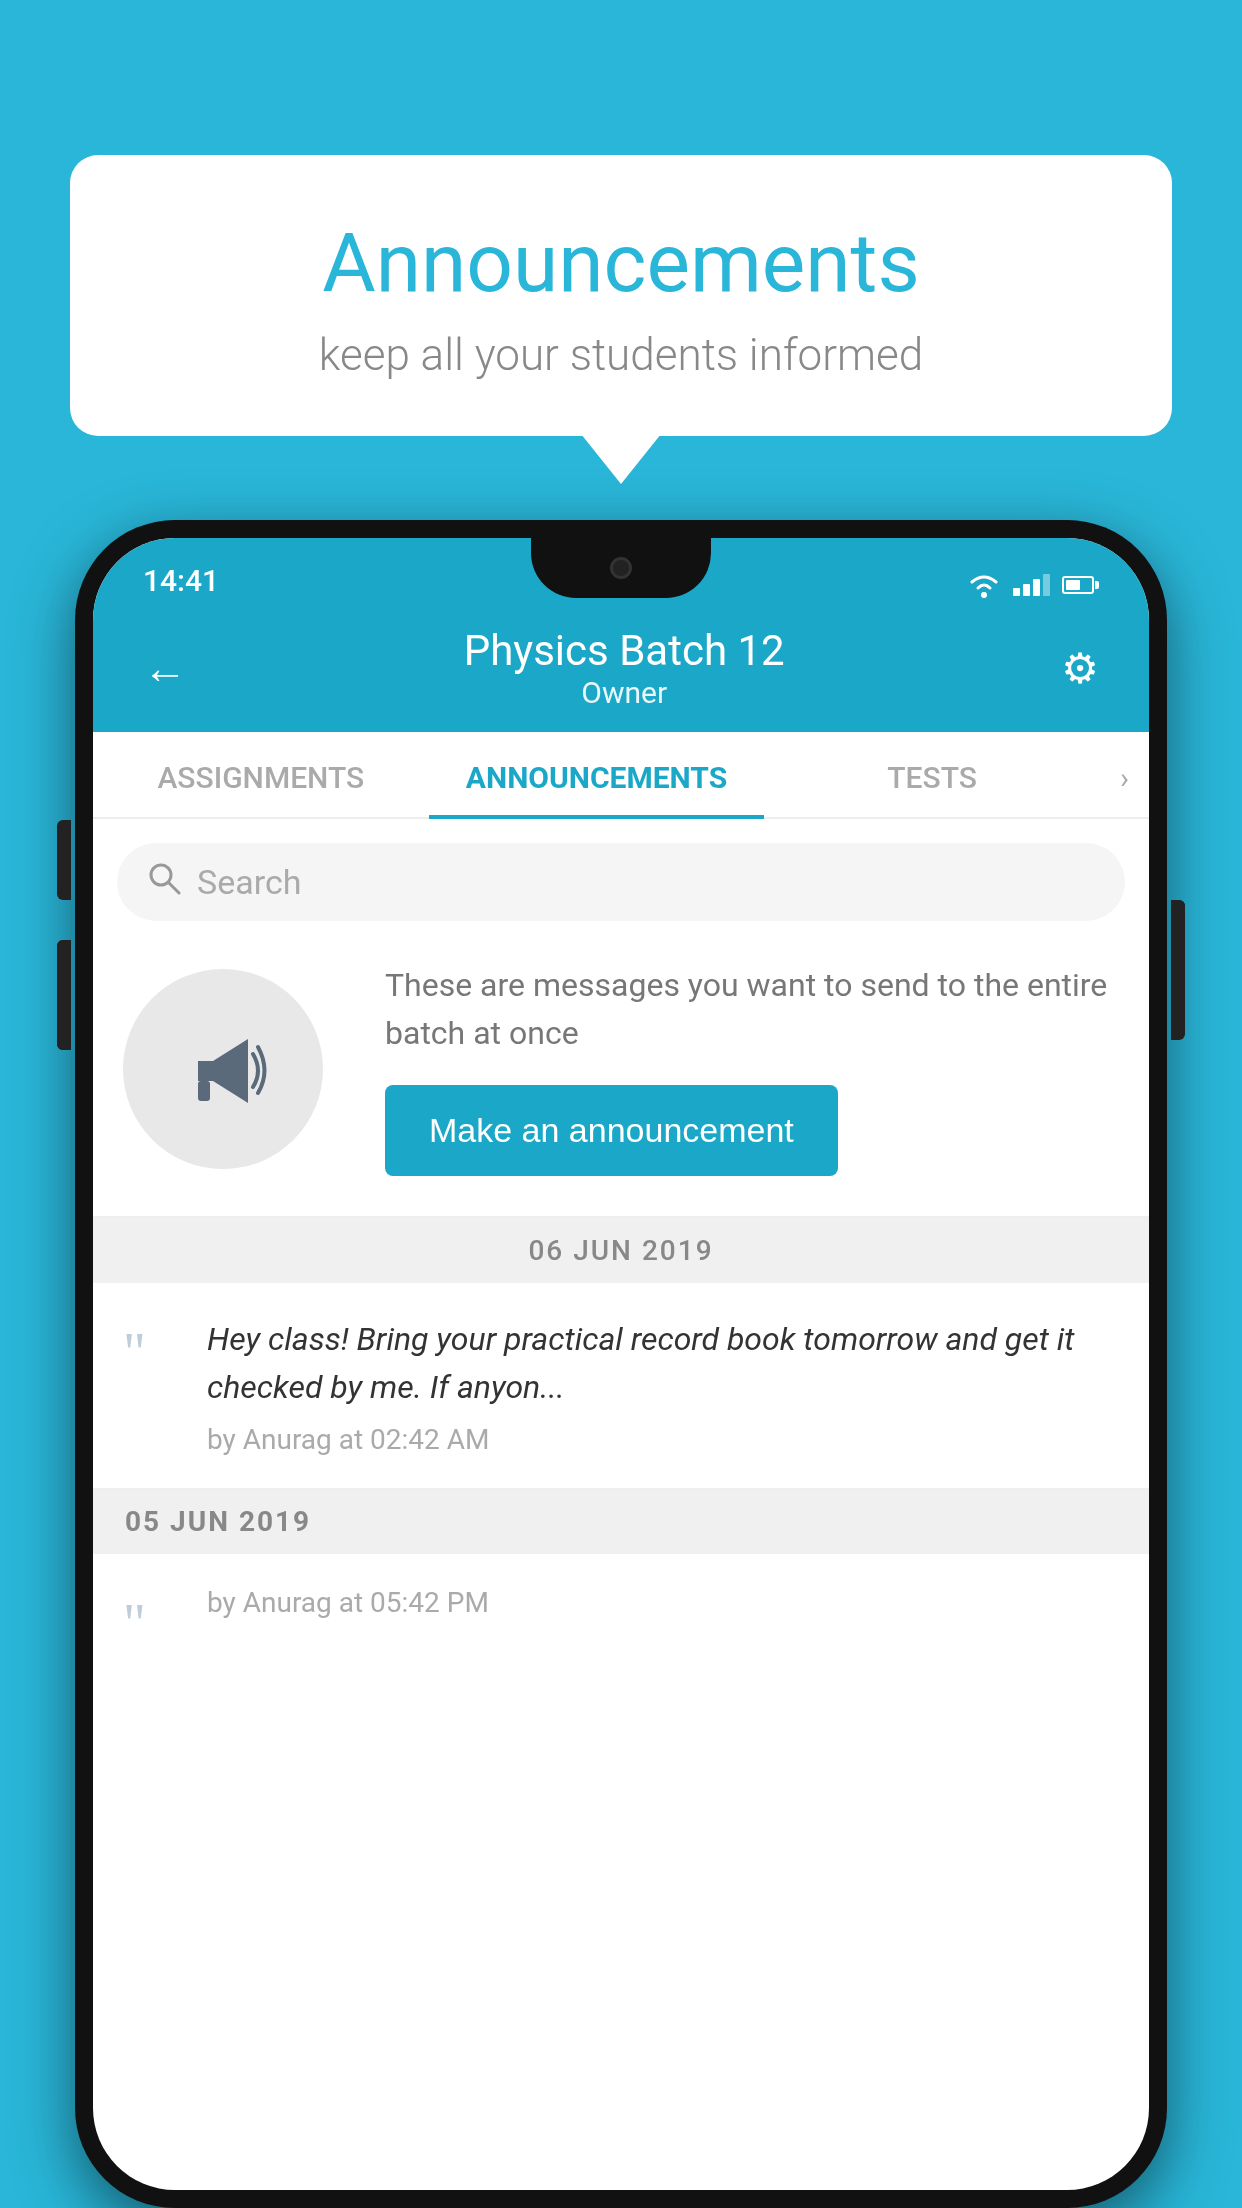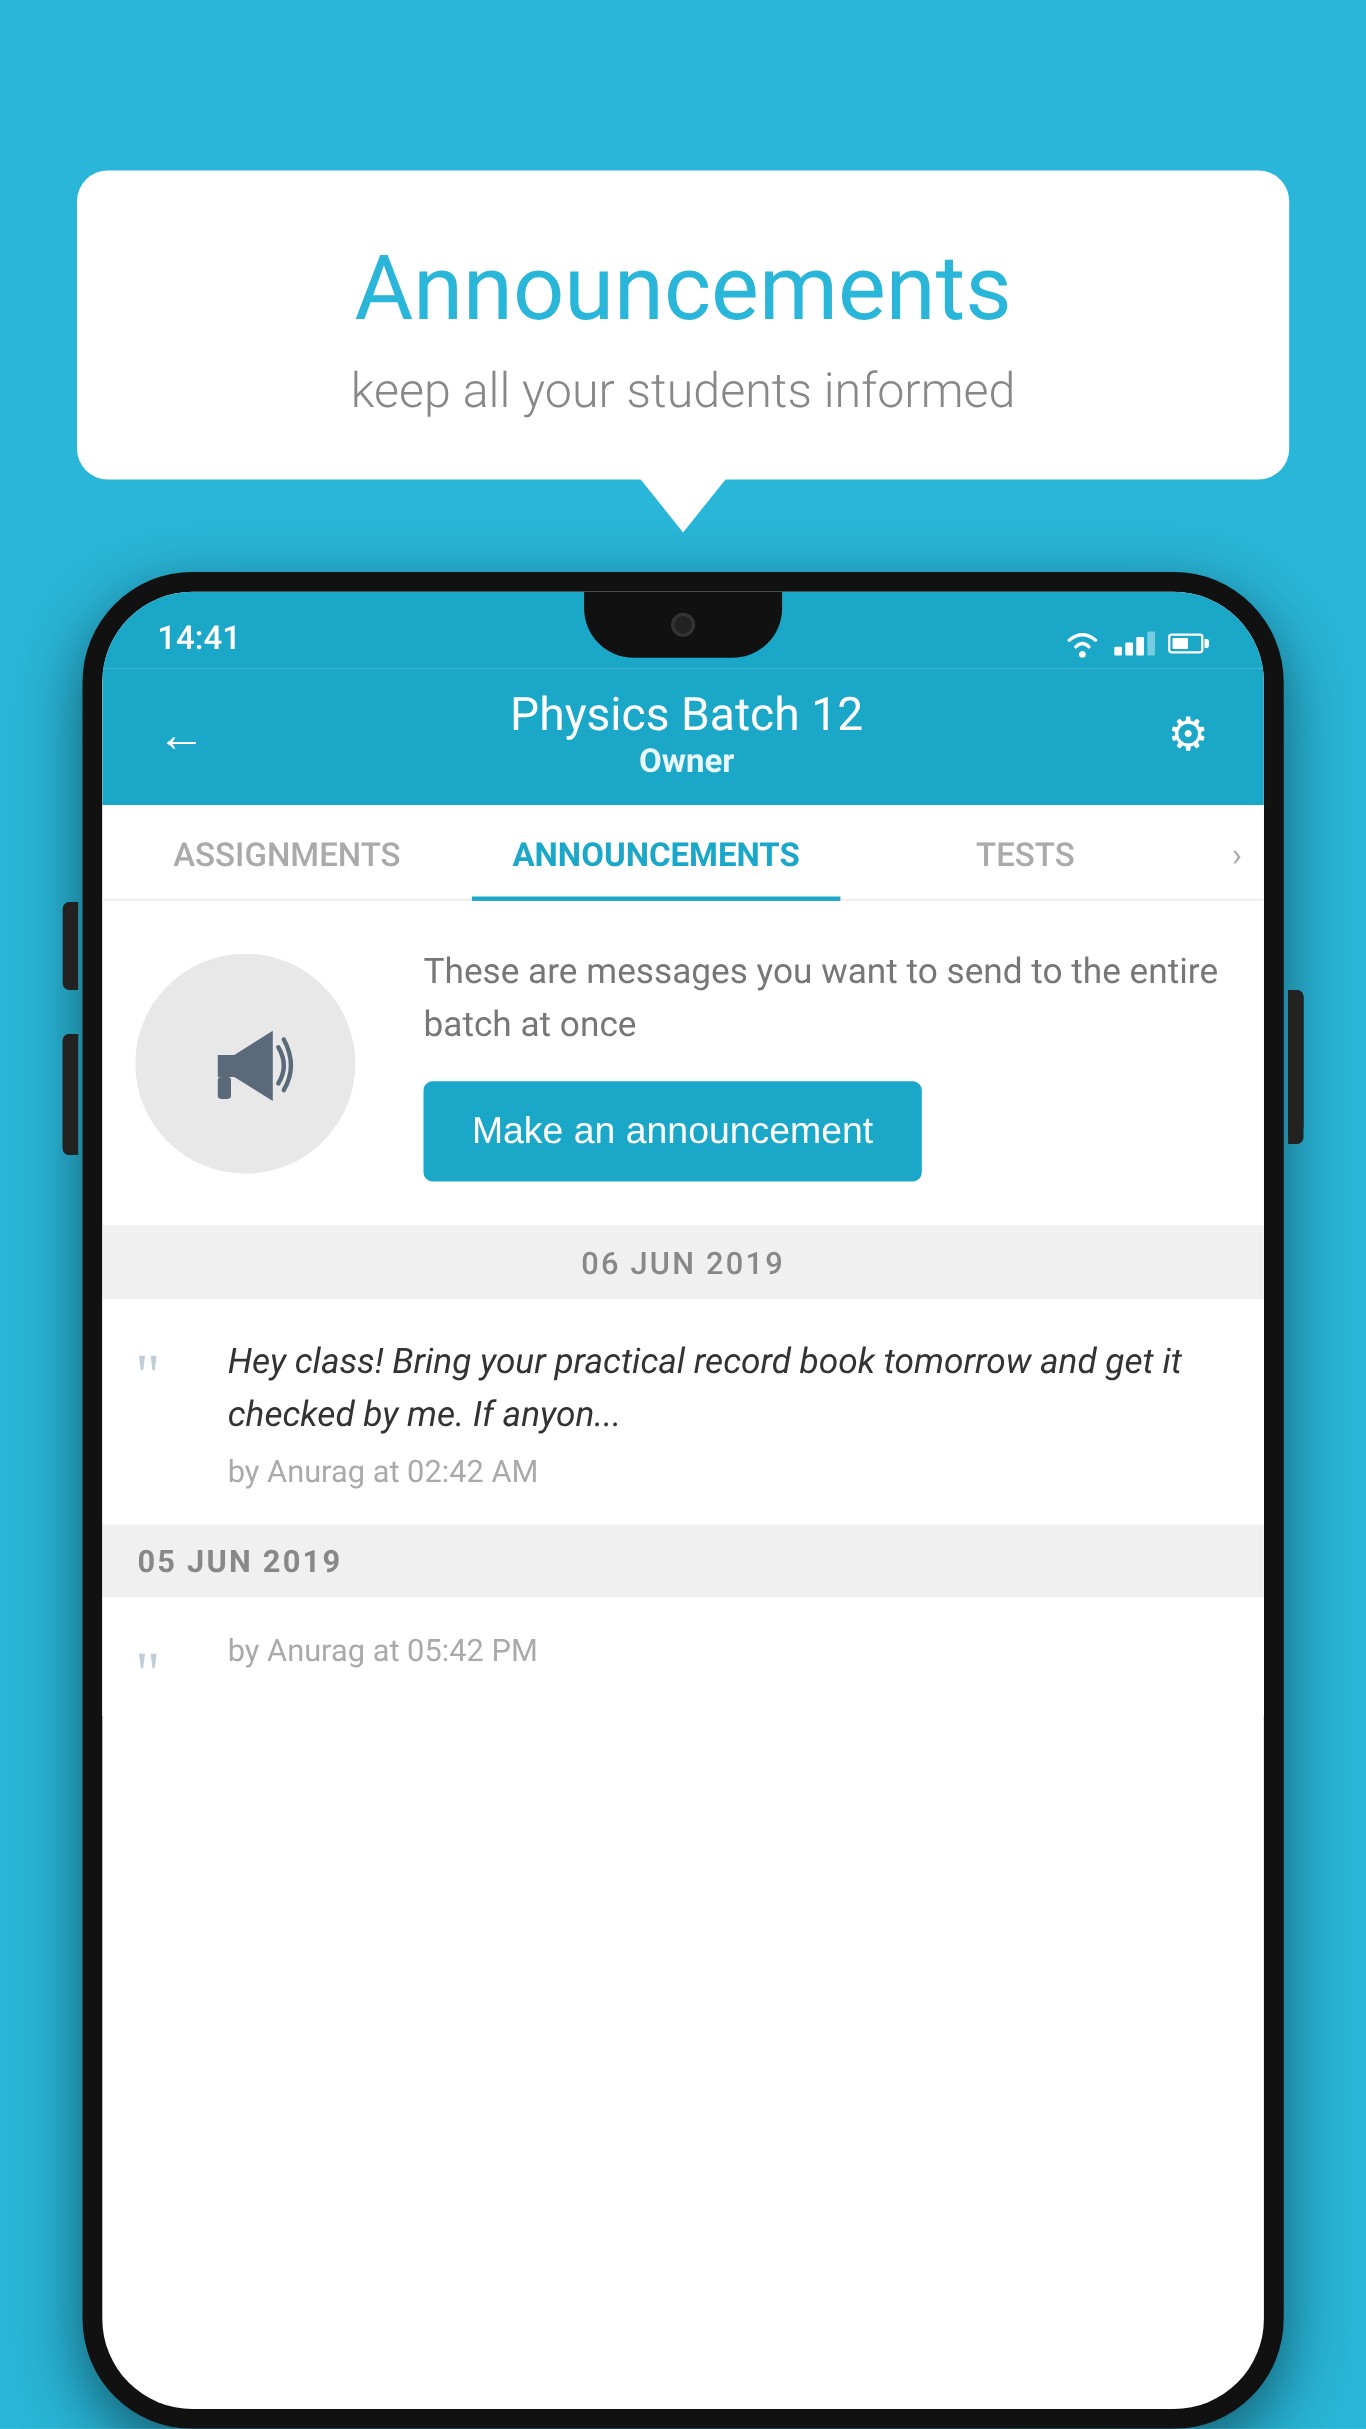--- a/index.html
+++ b/index.html
@@ -169,21 +169,21 @@
 
     .header-title {
       font-size: 42px;
       font-weight: 400;
       color: white;
     }
 
     .header-subtitle {
       font-size: 30px;
       color: rgba(255,255,255,0.9);
-      font-weight: 700;
+      font-weight: 400;
     }
 
     .back-arrow {
       color: white;
       font-size: 44px;
       line-height: 1;
       padding: 10px;
     }
 
     .gear-icon {
@@ -481,20 +481,29 @@
           <span>ANNOUNCEMENTS</span>
         </div>
         <div class="tab">
           <span>TESTS</span>
         </div>
         <div class="tab-more">›</div>
       </div>
 
       <div class="screen-content">
 
+        <div class="search-bar">
+          <div class="search-icon-wrap">
+            <svg width="34" height="34" viewBox="0 0 34 34" fill="none">
+              <circle cx="14" cy="14" r="10" stroke="#999" stroke-width="3"></circle>
+              <line x1="22" y1="22" x2="32" y2="32" stroke="#999" stroke-width="3" stroke-linecap="round"></line>
+            </svg>
+          </div>
+          <span class="search-text">Search</span>
+        </div>
 
         <div class="announcement-cta">
           <div class="megaphone-circle">
 
             <svg width="100" height="100" viewBox="0 0 100 100" fill="#5a6a7a">
               <path d="M75 20 L40 42 L25 42 L25 62 L40 62 L75 84 L75 20Z"></path>
               <rect x="25" y="62" width="12" height="20" rx="3" fill="#5a6a7a"></rect>
 
               <path d="M80 35 Q90 52 80 68" stroke="#5a6a7a" stroke-width="4" fill="none" stroke-linecap="round"></path>
               <path d="M85 28 Q98 52 85 74" stroke="#5a6a7a" stroke-width="4" fill="none" stroke-linecap="round"></path>

